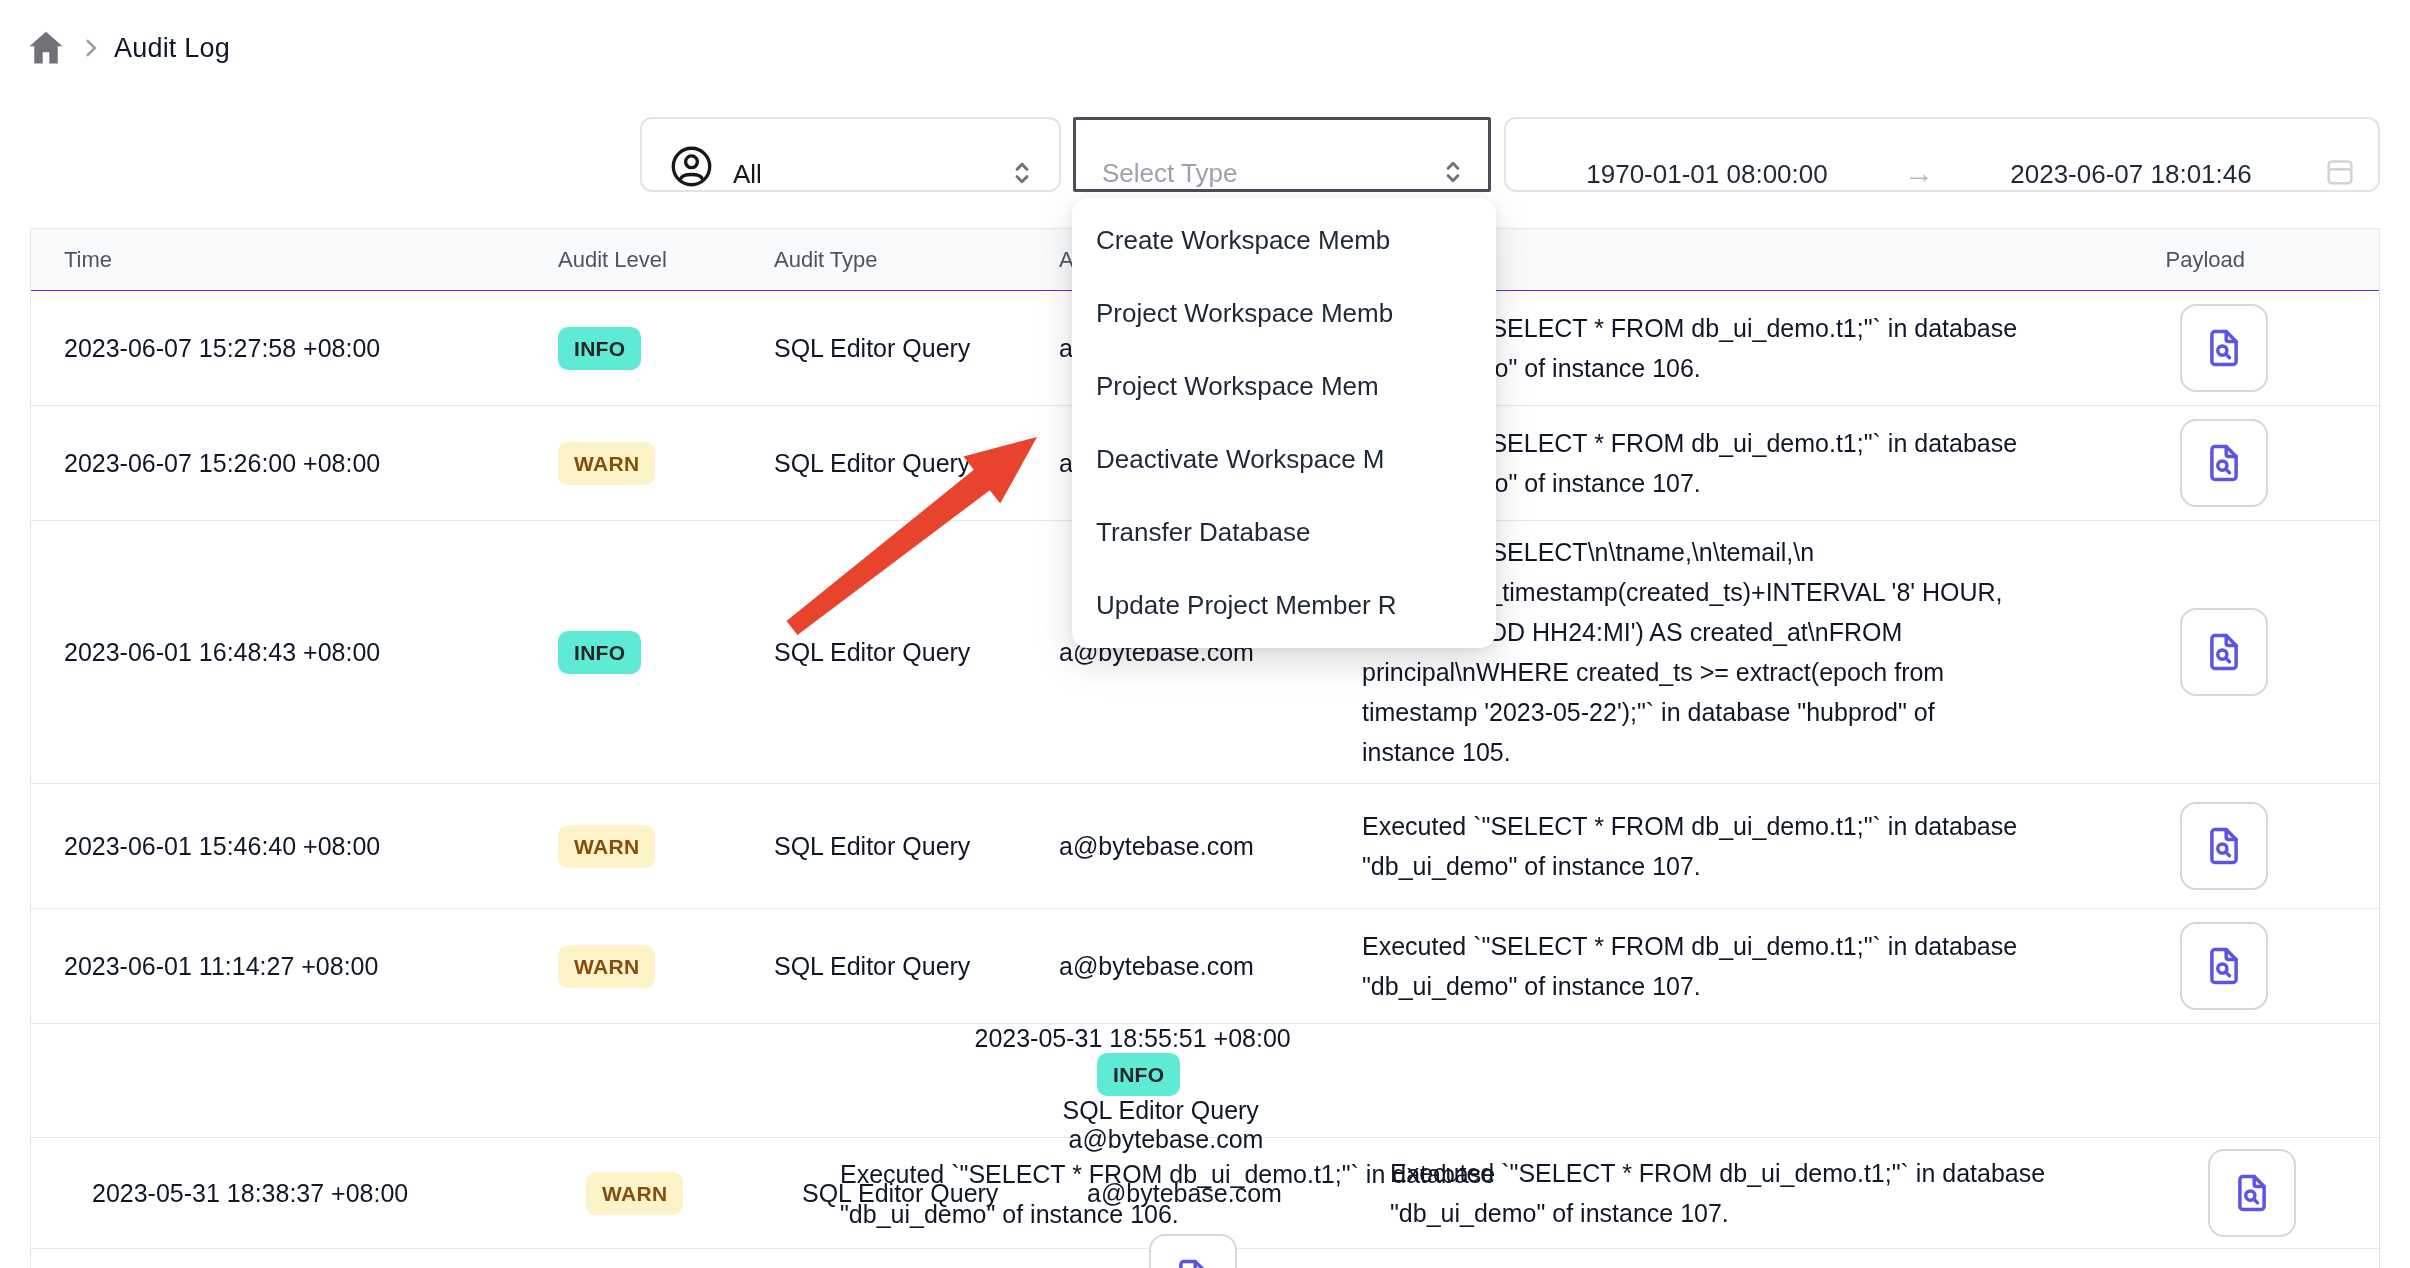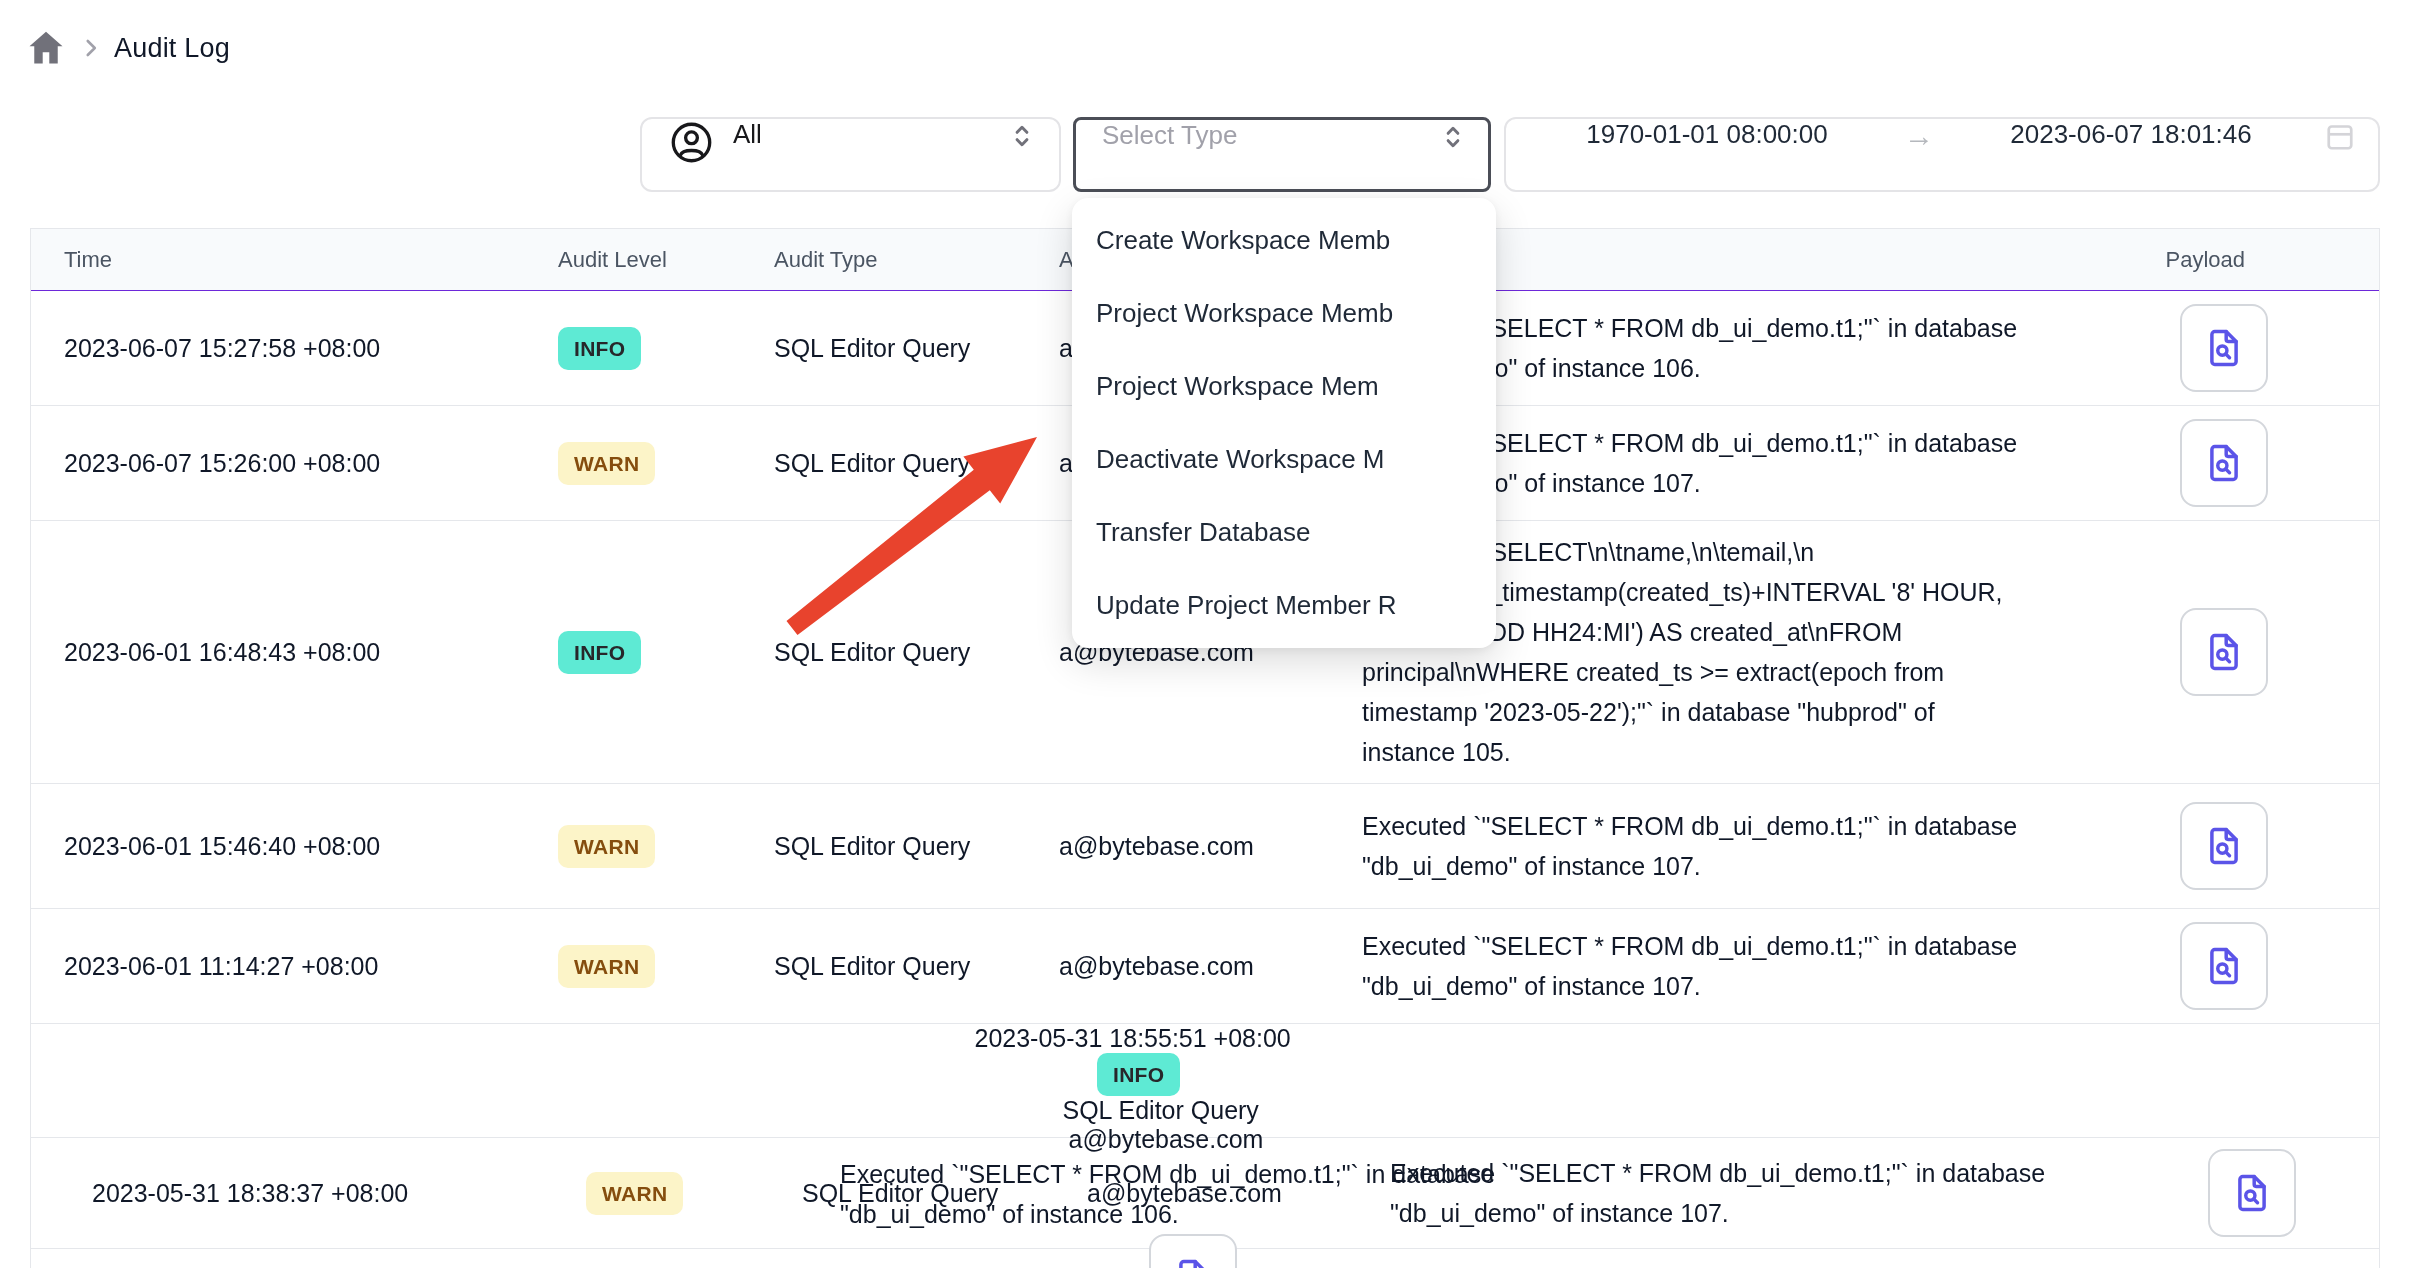--- a/index.html
+++ b/index.html
@@ -6,23 +6,23 @@
   html,body { width:2410px; height:1268px; background:#ffffff; overflow:hidden;
               font-family:"Liberation Sans", sans-serif; color:#18181b; }
 
   
   .breadcrumb { position:absolute; left:24px; top:26px; display:flex; align-items:center; gap:10px; }
   .crumb-title { font-size:27px; font-weight:500; color:#101828; letter-spacing:.2px; }
 
   
   .filters { position:absolute; left:0; top:117px; width:2410px; height:75px; }
   .select-box { position:absolute; top:0; height:75px; border:2px solid #e4e4e7; border-radius:12px;
-                background:#fff; display:flex; align-items:flex-start; }
+                background:#fff; display:flex; align-items:flex-end; }
   .sel-all { left:640px; width:421px; padding:0 22px 0 26px; gap:18px; }
-  .sel-type { left:1073px; width:418px; border:3px solid #4b4e57; border-radius:8px; padding:0 20px 0 26px; }
+  .sel-type { left:1073px; width:418px; border:3px solid #4b4e57; border-radius:2px; padding:0 20px 0 26px; }
   .sel-label { font-size:26px; color:#18181b; flex:1; }
   .sel-placeholder { font-size:26px; color:#a1a1aa; flex:1; }
   .daterange { left:1504px; width:876px; padding:0 20px 0 10px; gap:0; }
   .dr-val { flex:1; text-align:center; font-size:26px; color:#1f2937; white-space:nowrap; }
   .dr-arrow { font-size:30px; color:#b5b8bd; padding:0 6px; }
 
   
   .table { position:absolute; left:30px; top:228px; width:2350px;
            border:1px solid #e5e7eb; border-bottom:none; background:#fff; }
   .thead { display:flex; align-items:center; height:62px; background:#f8fafc;

